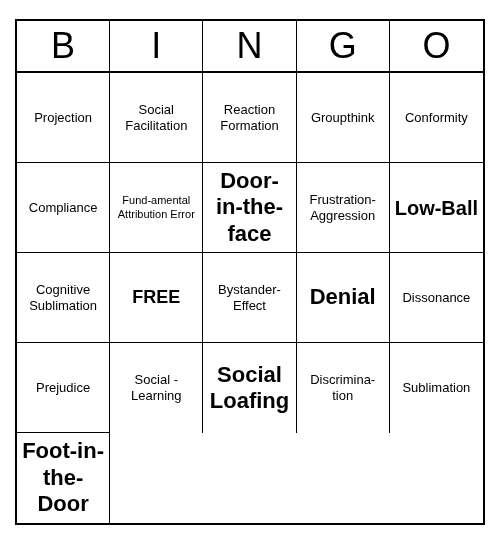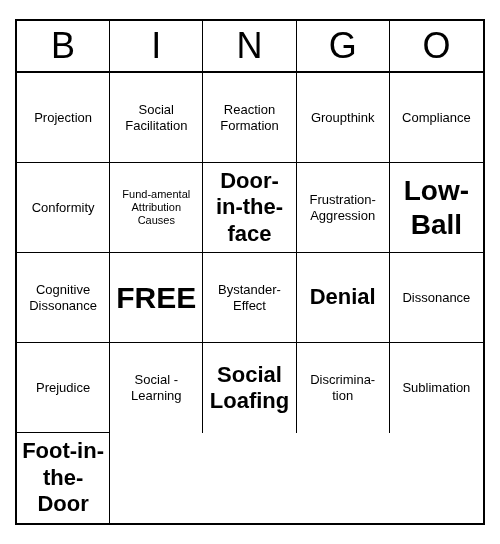--- a/index.html
+++ b/index.html
@@ -53,51 +53,51 @@
       border-right: none;
     }
     .bingo-cell:nth-last-child(-n+5) {
       border-bottom: none;
     }
     .bingo-cell.large-text {
       font-size: 22px;
       font-weight: bold;
     }
     .bingo-cell.xlarge-text {
-      font-size: 28px;
+      font-size: 20px;
       font-weight: bold;
     }
     .bingo-cell.free {
-      font-size: 30px;
+      font-size: 18px;
       font-weight: bold;
     }
   </style>
 </head>
 <body>
 
 <div class="bingo-card">
   <div class="bingo-header">
   <div class="bingo-header-cell">B</div>
       <div class="bingo-header-cell">I</div>
       <div class="bingo-header-cell">N</div>
       <div class="bingo-header-cell">G</div>
       <div class="bingo-header-cell">O</div>
     </div>
   <div class="bingo-grid">
   <div class="bingo-cell">Projection</div>
       <div class="bingo-cell">Social Facilitation</div>
       <div class="bingo-cell">Reaction Formation</div>
       <div class="bingo-cell">Groupthink</div>
+      <div class="bingo-cell">Conformity</div>
       <div class="bingo-cell">Compliance</div>
-      <div class="bingo-cell">Conformity</div>
-      <div class="bingo-cell" style="font-size: 11px;">Fund-amental Attribution Causes</div>
+      <div class="bingo-cell" style="font-size: 11px;">Fund-amental Attribution Error</div>
       <div class="bingo-cell large-text">Door-in-the-face</div>
       <div class="bingo-cell">Frustration-Aggression</div>
       <div class="bingo-cell xlarge-text">Low-Ball</div>
-      <div class="bingo-cell">Cognitive Dissonance</div>
+      <div class="bingo-cell">Cognitive Sublimation</div>
       <div class="bingo-cell free">FREE</div>
       <div class="bingo-cell">Bystander-Effect</div>
       <div class="bingo-cell large-text">Denial</div>
       <div class="bingo-cell">Dissonance</div>
       <div class="bingo-cell">Prejudice</div>
       <div class="bingo-cell">Social - Learning</div>
       <div class="bingo-cell large-text">Social Loafing</div>
       <div class="bingo-cell">Discrimina-tion</div>
       <div class="bingo-cell">Sublimation</div>
       <div class="bingo-cell large-text">Foot-in-the-Door</div>

